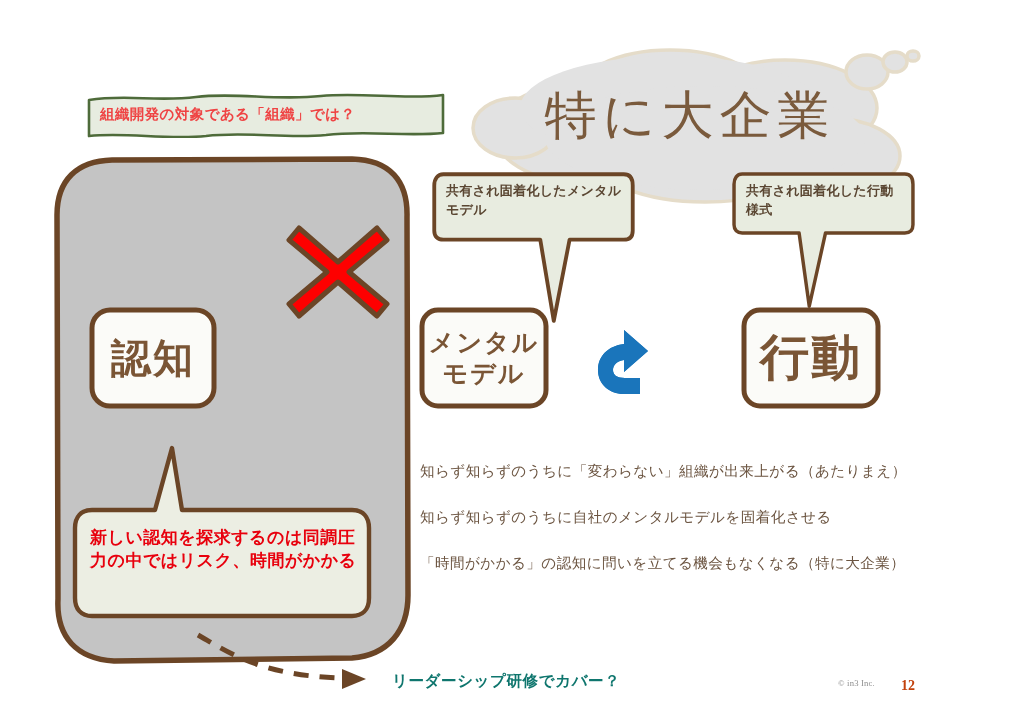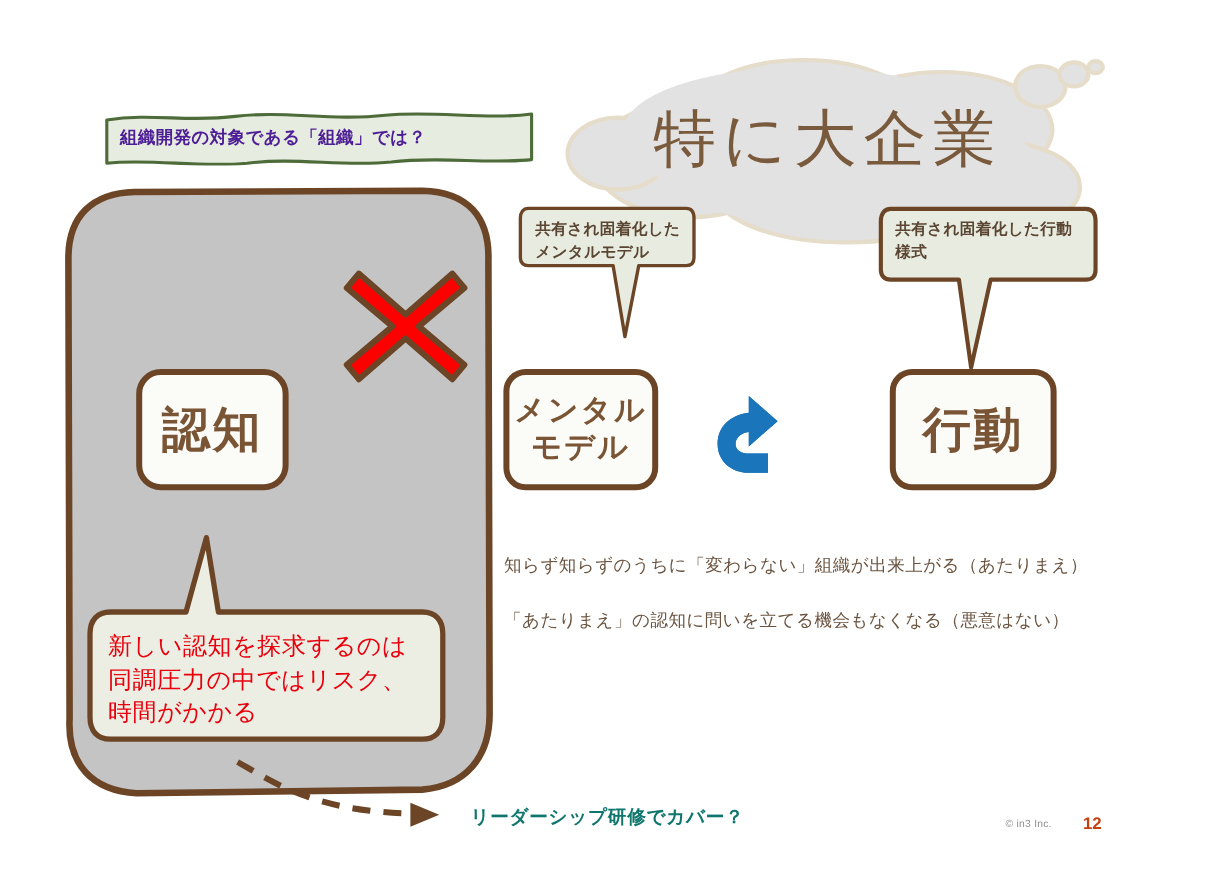--- a/index.html
+++ b/index.html
@@ -27,21 +27,21 @@
   }
 
   
   .banner{
     position:absolute;left:86px;top:90px;width:360px;height:48px;
   }
   .banner svg{position:absolute;inset:0;}
   .banner-text{
     position:absolute;left:14px;top:0;right:10px;height:100%;
     display:flex;align-items:center;
-    font-size:14.5px;font-weight:bold;color:#4c1d95;
+    font-size:14.5px;font-weight:bold;color:#ef4444;
     letter-spacing:.4px;
   }
 
   
   .cloud{position:absolute;left:455px;top:38px;width:470px;height:170px;}
   .cloud svg{position:absolute;inset:0;}
   .cloud-text{
     position:absolute;left:0;top:0;width:100%;height:100%;
     display:flex;align-items:center;justify-content:center;
     font-family:"Liberation Serif", serif;
@@ -57,43 +57,43 @@
   .xmark{position:absolute;left:283px;top:222px;width:110px;height:100px;}
 
   
   .cbox{position:absolute;}
   .cbox svg{position:absolute;inset:0;}
   .cbox .lbl{
     position:absolute;inset:0;
     display:flex;flex-direction:column;align-items:center;justify-content:center;
     color:#7a5535;font-weight:bold;letter-spacing:2px;text-align:center;
   }
-  #box-ninchi{left:112px;top:306px;width:130px;height:104px;}
+  #box-ninchi{left:88px;top:306px;width:130px;height:104px;}
   #box-ninchi .lbl{font-size:40px;}
   #box-mental{left:418px;top:306px;width:132px;height:104px;}
   #box-mental .lbl{font-size:25px;line-height:1.25;}
   #box-koudou{left:740px;top:306px;width:142px;height:104px;}
-  #box-koudou .lbl{font-size:40px;}
+  #box-koudou .lbl{font-size:49px;}
 
   
   .bubble{position:absolute;}
   .bubble svg{position:absolute;inset:0;overflow:visible;}
   .bubble .btxt{
     position:absolute;left:14px;top:10px;right:12px;
     font-size:13px;font-weight:bold;color:#5a4632;line-height:1.45;
     letter-spacing:.3px;
   }
-  #bub-mental{left:432px;top:172px;width:148px;height:62px;}
+  #bub-mental{left:432px;top:172px;width:203px;height:62px;}
   #bub-koudou{left:732px;top:172px;width:183px;height:62px;}
 
   
   #bub-red{left:72px;top:452px;width:300px;height:168px;}
   #bub-red .rtxt{
     position:absolute;left:18px;top:74px;right:14px;
-    font-size:20px;font-weight:normal;color:#e8000d;line-height:1.38;
+    font-size:17px;font-weight:bold;color:#e8000d;line-height:1.38;
     letter-spacing:.5px;
   }
 
   
   .cycle{position:absolute;left:578px;top:322px;width:150px;height:76px;}
 
   
   .dashflow{position:absolute;left:190px;top:625px;width:220px;height:72px;}
   .flow-label{
     position:absolute;left:392px;top:671px;
@@ -101,21 +101,21 @@
   }
 
   
   .bodylines{position:absolute;left:420px;top:462px;width:560px;}
   .bline{
     font-size:14.6px;color:#6b5440;letter-spacing:.4px;
     margin-bottom:27px;white-space:nowrap;
   }
 
   
-  .footer{position:absolute;left:838px;top:678px;display:flex;align-items:center;gap:26px;}
+  .footer{position:absolute;left:838px;top:678px;display:flex;align-items:flex-start;gap:26px;font-family:Liberation Serif, serif;}
   .copyright{font-size:8.6px;color:#8d8d8d;letter-spacing:.2px;}
   .pagenum{font-size:14px;color:#c2410c;font-weight:bold;}
 </style>
 </head>
 <body>
 
 <div id="slide">
 
 
   <div class="banner">
@@ -215,21 +215,22 @@
     <svg viewBox="0 0 300 168" preserveAspectRatio="none">
       <path d="M20,58 L83,58 L100,-4 L110,58 L280,58 C291,58 297,65 297,76
                L297,146 C297,158 290,164 280,164 L20,164 C9,164 3,157 3,146
                L3,76 C3,65 9,58 20,58 Z" fill="#eceee3" stroke="#6b4526" stroke-width="4.4" stroke-linejoin="round"></path>
     </svg>
     <div class="rtxt">新しい認知を探求するのは同調圧力の中ではリスク、時間がかかる</div>
   </div>
 
   <div class="bodylines">
     <div class="bline">知らず知らずのうちに「変わらない」組織が出来上がる（あたりまえ）</div>
-    <div class="bline">「あたりまえ」の認知に問いを立てる機会もなくなる（悪意はない）</div>
+    <div class="bline">知らず知らずのうちに自社のメンタルモデルを固着化させる</div>
+    <div class="bline">「時間がかかる」の認知に問いを立てる機会もなくなる（特に大企業）</div>
   </div>
 
   <div class="dashflow">
     <svg viewBox="0 0 220 72" width="220" height="72">
       <path d="M8,10 C40,28 70,50 150,53" fill="none" stroke="#6b4526" stroke-width="5" stroke-dasharray="15 11" stroke-linecap="butt"></path>
       <path d="M152,44 L176,54 L152,64 Z" fill="#6b4526"></path>
     </svg>
   </div>
   <div class="flow-label">リーダーシップ研修でカバー？</div>
 

